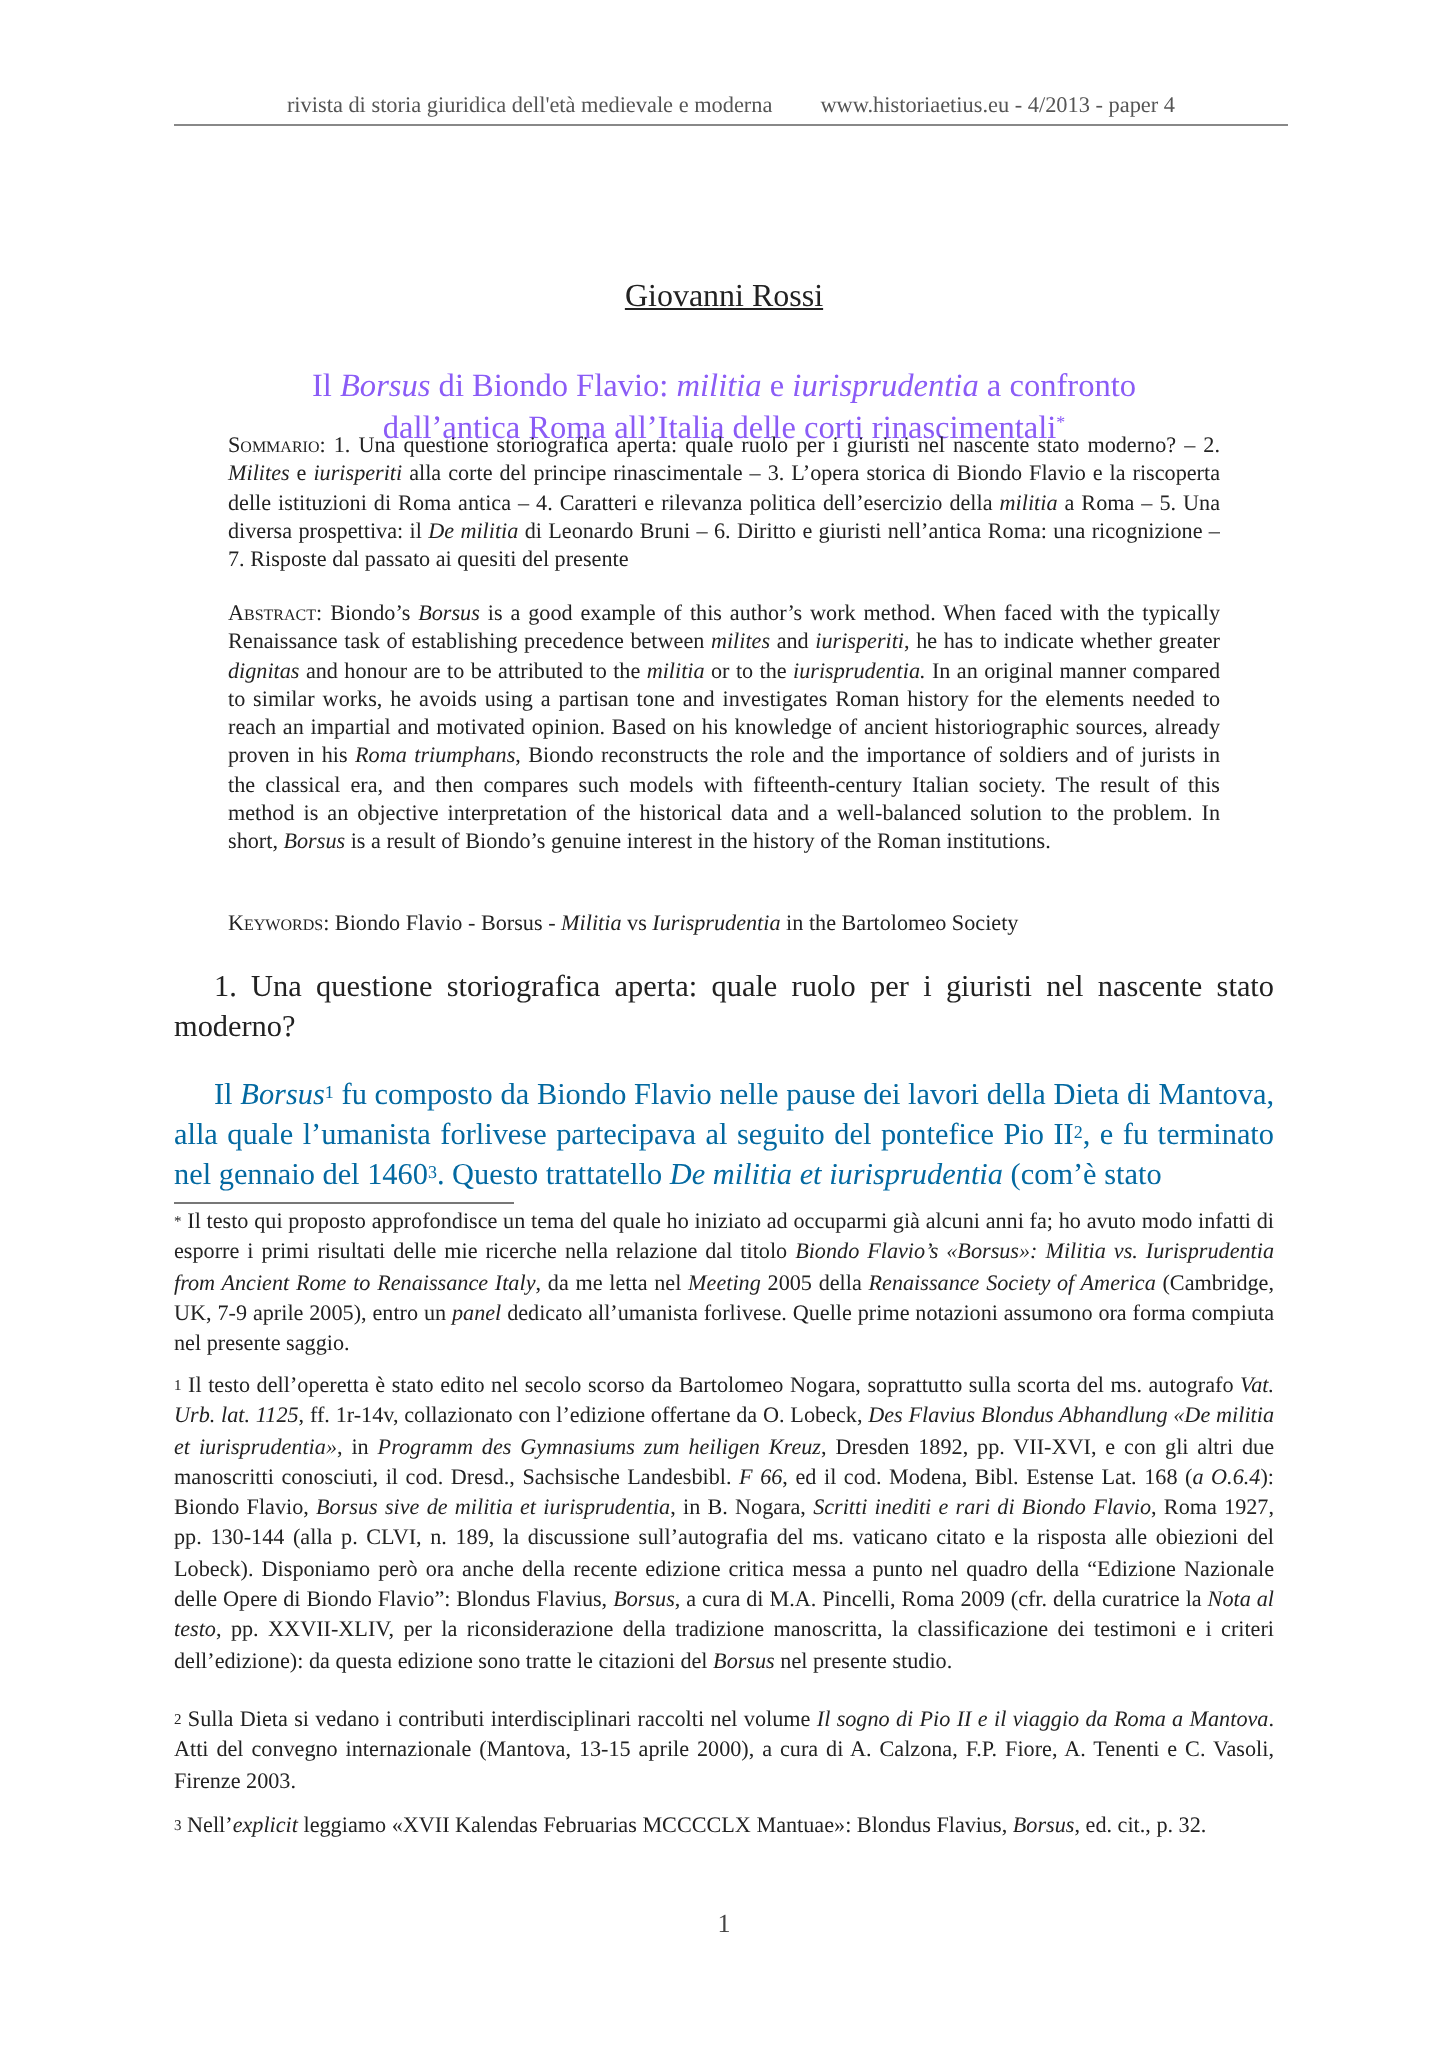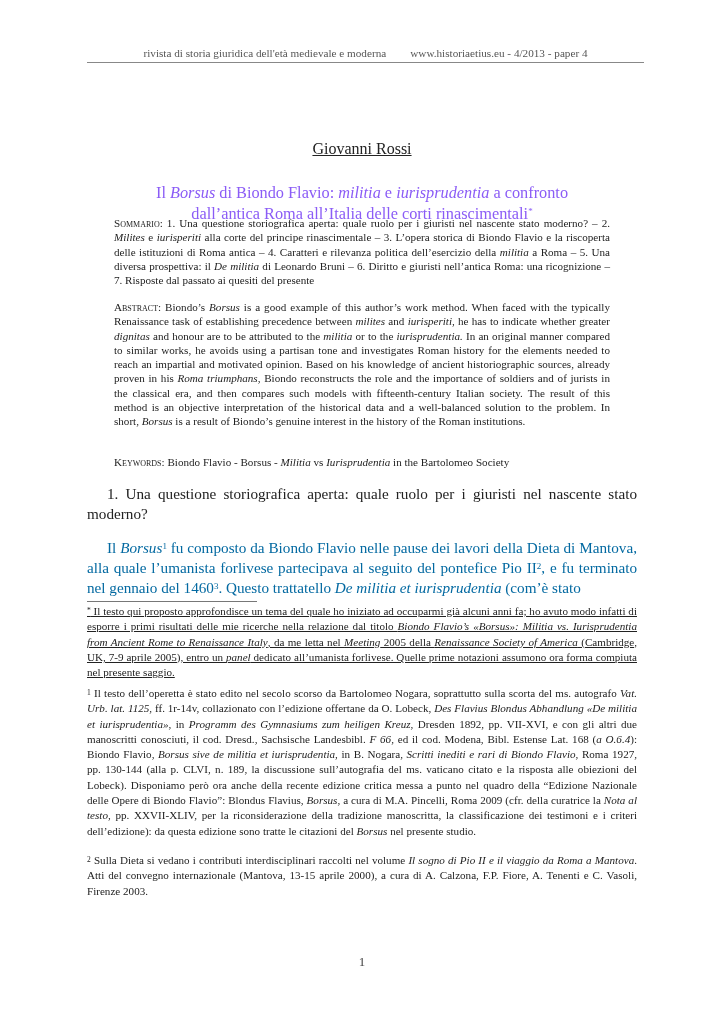--- a/index.html
+++ b/index.html
@@ -29,21 +29,21 @@
 
   .body-p { position: absolute; left: 87px; width: 550px; top: 538px; font-size: 15.2px; line-height: 20px; text-align: justify; text-indent: 20px; color: #0369a1; }
   .body-p i { font-style: italic; }
   .body-p sup { font-size: 9px; vertical-align: top; position: relative; top: -2px; }
 
   .fn-rule { position: absolute; left: 87px; top: 601px; width: 170px; border-top: 1px solid #777; }
 
   .fn { position: absolute; left: 87px; width: 550px; font-size: 11.1px; line-height: 15.3px; text-align: justify; color: #222; }
   .fn i { font-style: italic; }
   .fn sup { font-size: 7.5px; vertical-align: top; position: relative; top: -1px; }
-  .fn0 { top: 604px; text-decoration: underline; }
+  .fn0 { top: 604px; }
   .fn1 { top: 686px; }
   .fn2 { top: 853px; }
   .fn3 { top: 906px; }
 
   .pagenum { position: absolute; left: 0; width: 724px; top: 954px; text-align: center; font-size: 13px; color: #444; }
 </style>
 </head>
 <body>
 
 <div class="page">
@@ -89,15 +89,18 @@
   </div>
 
   <div class="fn fn1">
     <sup>1</sup><span> Il testo dell’operetta è stato edito nel secolo scorso da Bartolomeo Nogara, soprattutto sulla scorta del ms. autografo </span><i>Vat. Urb. lat. 1125</i><span>, ff. 1r-14v, collazionato con l’edizione offertane da O. Lobeck, </span><i>Des Flavius Blondus Abhandlung «De militia et iurisprudentia»</i><span>, in </span><i>Programm des Gymnasiums zum heiligen Kreuz</i><span>, Dresden 1892, pp. VII-XVI, e con gli altri due manoscritti conosciuti, il cod. Dresd., Sachsische Landesbibl. </span><i>F 66</i><span>, ed il cod. Modena, Bibl. Estense Lat. 168 (</span><i>a O.6.4</i><span>): Biondo Flavio, </span><i>Borsus sive de militia et iurisprudentia</i><span>, in B. Nogara, </span><i>Scritti inediti e rari di Biondo Flavio</i><span>, Roma 1927, pp. 130-144 (alla p. CLVI, n. 189, la discussione sull’autografia del ms. vaticano citato e la risposta alle obiezioni del Lobeck). Disponiamo però ora anche della recente edizione critica messa a punto nel quadro della “Edizione Nazionale delle Opere di Biondo Flavio”: Blondus Flavius, </span><i>Borsus</i><span>, a cura di M.A. Pincelli, Roma 2009 (cfr. della curatrice la </span><i>Nota al testo</i><span>, pp. XXVII-XLIV, per la riconsiderazione della tradizione manoscritta, la classificazione dei testimoni e i criteri dell’edizione): da questa edizione sono tratte le citazioni del </span><i>Borsus</i><span> nel presente studio.</span>
   </div>
 
   <div class="fn fn2">
     <sup>2</sup><span> Sulla Dieta si vedano i contributi interdisciplinari raccolti nel volume </span><i>Il sogno di Pio II e il viaggio da Roma a Mantova</i><span>. Atti del convegno internazionale (Mantova, 13-15 aprile 2000), a cura di A. Calzona, F.P. Fiore, A. Tenenti e C. Vasoli, Firenze 2003.</span>
   </div>
 
+  <div class="fn fn3">
+    <sup>3</sup><span> Nell’</span><i>explicit</i><span> leggiamo «XVII Kalendas Februarias MCCCCLX Mantuae»: Blondus Flavius, </span><i>Borsus</i><span>, ed. cit., p. 32.</span>
+  </div>
 
   <div class="pagenum">1</div>
 </div>
 
 </body></html>

